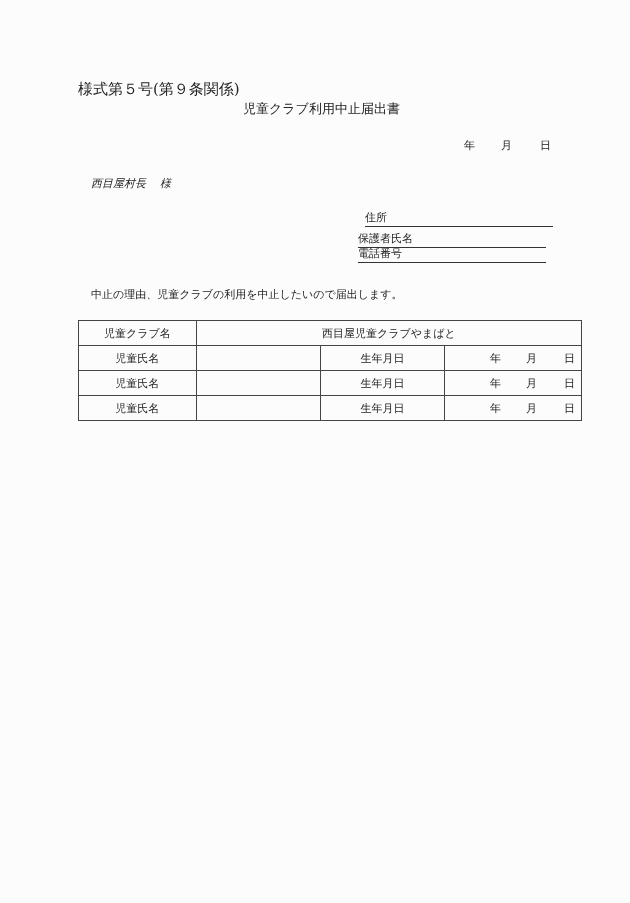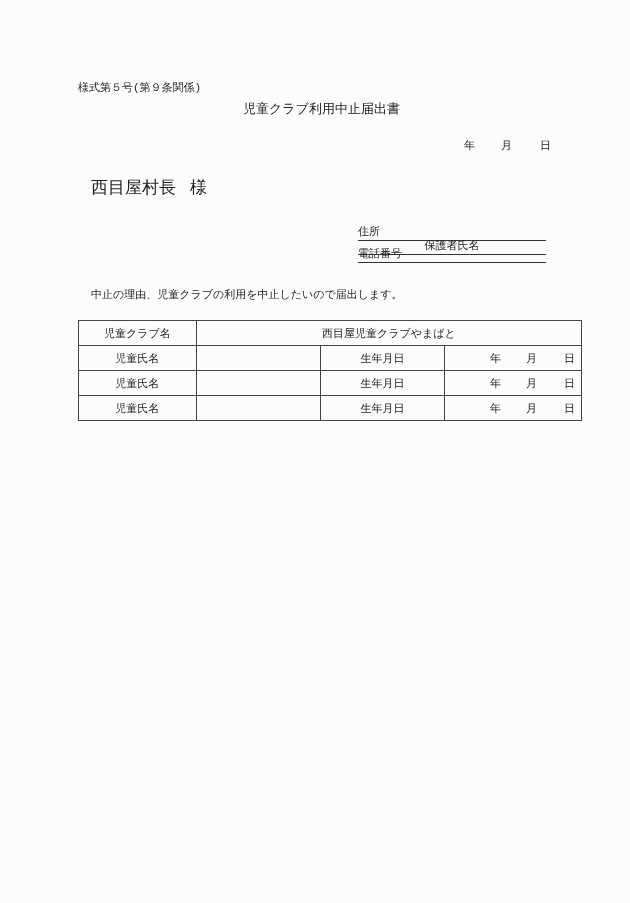--- a/index.html
+++ b/index.html
@@ -11,42 +11,42 @@
       width: 630px;
       height: 903px;
       position: relative;
       overflow: hidden;
       font-family: "DejaVu Serif", "Liberation Serif", serif;
       color: #222;
       font-size: 11px;
     }
     .abs { position: absolute; white-space: nowrap; }
 
-    #form-number { left: 78px; top: 80px; font-size: 11px; font-family: Liberation Mono, monospace; }
+    #form-number { left: 78px; top: 80px; font-size: 15px; }
     #doc-title { left: 243px; top: 100px; font-size: 13px; }
 
     #date-line { left: 464px; top: 138px; font-size: 11px; }
     #date-line span { display: inline-block; }
     #date-line .y { width: 37px; }
     #date-line .m { width: 39px; }
 
-    #addressee { left: 91px; top: 176px; font-size: 17px; }
+    #addressee { left: 91px; top: 176px; font-size: 11px; font-style: italic; }
     #addressee .sama { margin-left: 14px; }
 
     .field-line {
       position: absolute;
       left: 358px;
       width: 188px;
       height: 15px;
       border-bottom: 1px solid #333;
       font-size: 11px;
       line-height: 14px;
     }
-    #field-address { top: 225px; }
-    #field-guardian { top: 239px; text-align: center; }
+    #field-address { top: 211px; margin-left: 7px; }
+    #field-guardian { top: 232px; }
     #field-phone { top: 247px; }
 
     #statement { left: 91px; top: 287px; font-size: 11px; }
 
     table#main-table {
       position: absolute;
       left: 78px;
       top: 320px;
       width: 504px;
       border-collapse: collapse;

